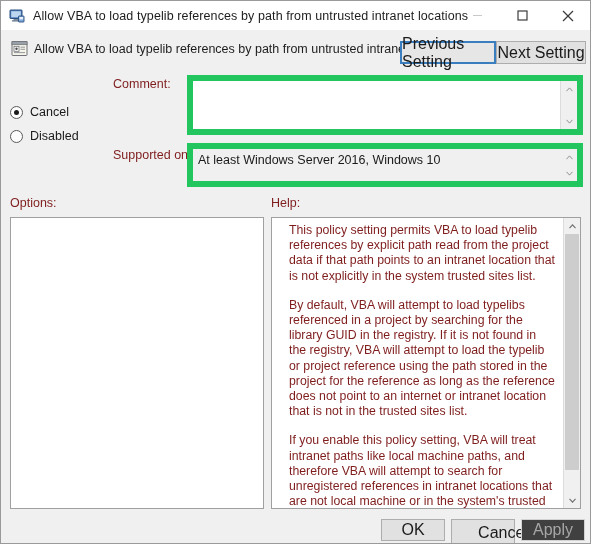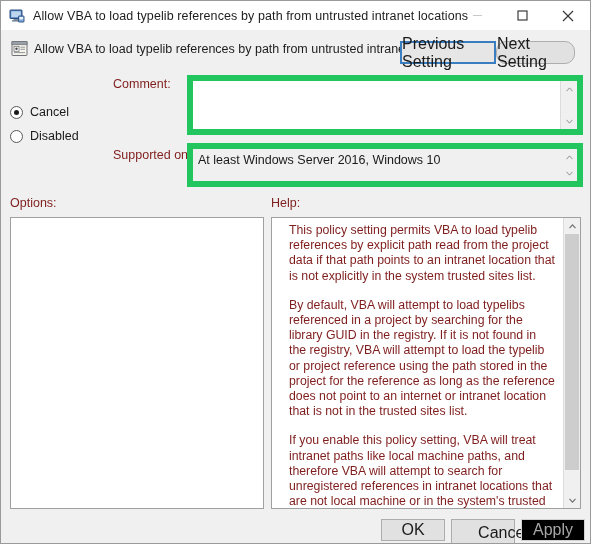--- a/index.html
+++ b/index.html
@@ -93,32 +93,32 @@
     align-items: center;
     justify-content: center;
     padding: 0;
   }
   .btn.focused {
     border: 2px solid #3a7ebf;
     background: #e6e6e6;
   }
   .btn.disabled {
     color: #a6a6a6;
-    background: #000000;
+    background: #404040;
     border-color: #d2d2d2;
   }
   #prev-setting-btn {
     position: absolute;
     left: 399px; top: 40px;
     width: 96px; height: 23px;
   }
   #next-setting-btn {
     position: absolute;
     left: 495px; top: 40px;
-    width: 79px; height: 23px; border-radius: 10px;
+    width: 90px; height: 23px;
   }
 
   
   .radio-row {
     position: absolute;
     left: 9px;
     display: flex;
     align-items: center;
     height: 18px;
   }

